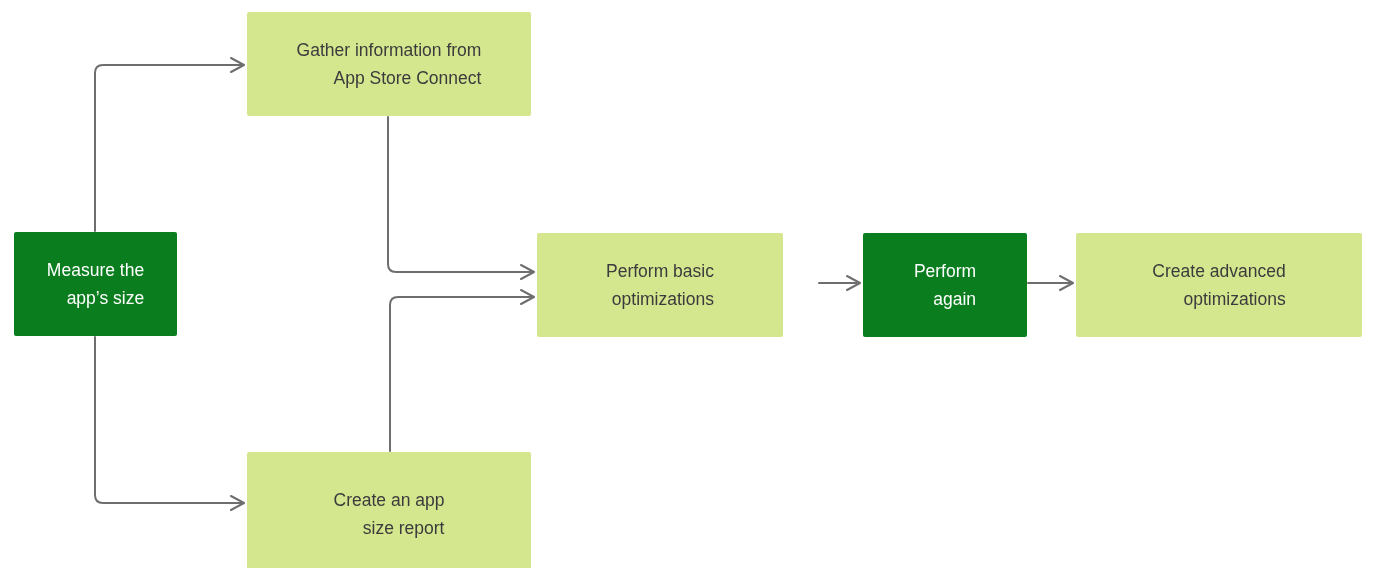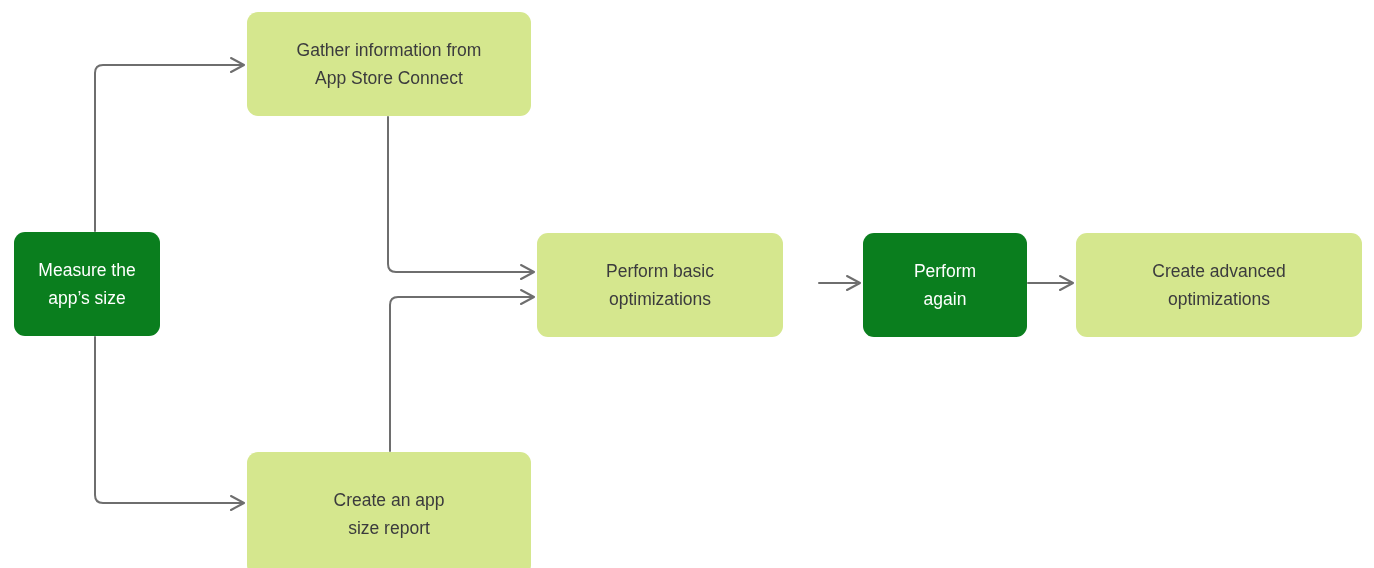--- a/index.html
+++ b/index.html
@@ -27,39 +27,39 @@
     stroke: var(--connector, #6e6e6e);
     stroke-width: 2;
     stroke-linecap: round;
     stroke-linejoin: round;
   }
   .node {
     position: absolute;
     display: flex;
     align-items: center;
     justify-content: center;
-    text-align: center;
-    border-radius: 11px;
+    text-align: right;
+    border-radius: 2px;
     font-size: 17.5px;
     line-height: 28px;
     box-sizing: border-box;
     padding: 6px 9px;
   }
   .node .label {
     white-space: pre-line;
   }
   .node--primary {
     background: var(--node-primary, #0a7e1e);
     color: var(--node-primary-text, #ffffff);
   }
   .node--secondary {
     background: var(--node-secondary, #d5e78e);
     color: var(--node-secondary-text, #3b3b3d);
   }
-  .node-measure   { left: 14px;   top: 232px; width: 146px; height: 104px; }
+  .node-measure   { left: 14px;   top: 232px; width: 163px; height: 104px; }
   .node-gather    { left: 247px;  top: 12px;  width: 284px; height: 104px; }
   .node-create    { left: 247px;  top: 452px; width: 284px; height: 124px; }
   .node-basic     { left: 537px;  top: 233px; width: 246px; height: 104px; }
   .node-again     { left: 863px;  top: 233px; width: 164px; height: 104px; }
   .node-advanced  { left: 1076px; top: 233px; width: 286px; height: 104px; }
 </style>
 </head>
 <body>
 
 <div class="canvas">

